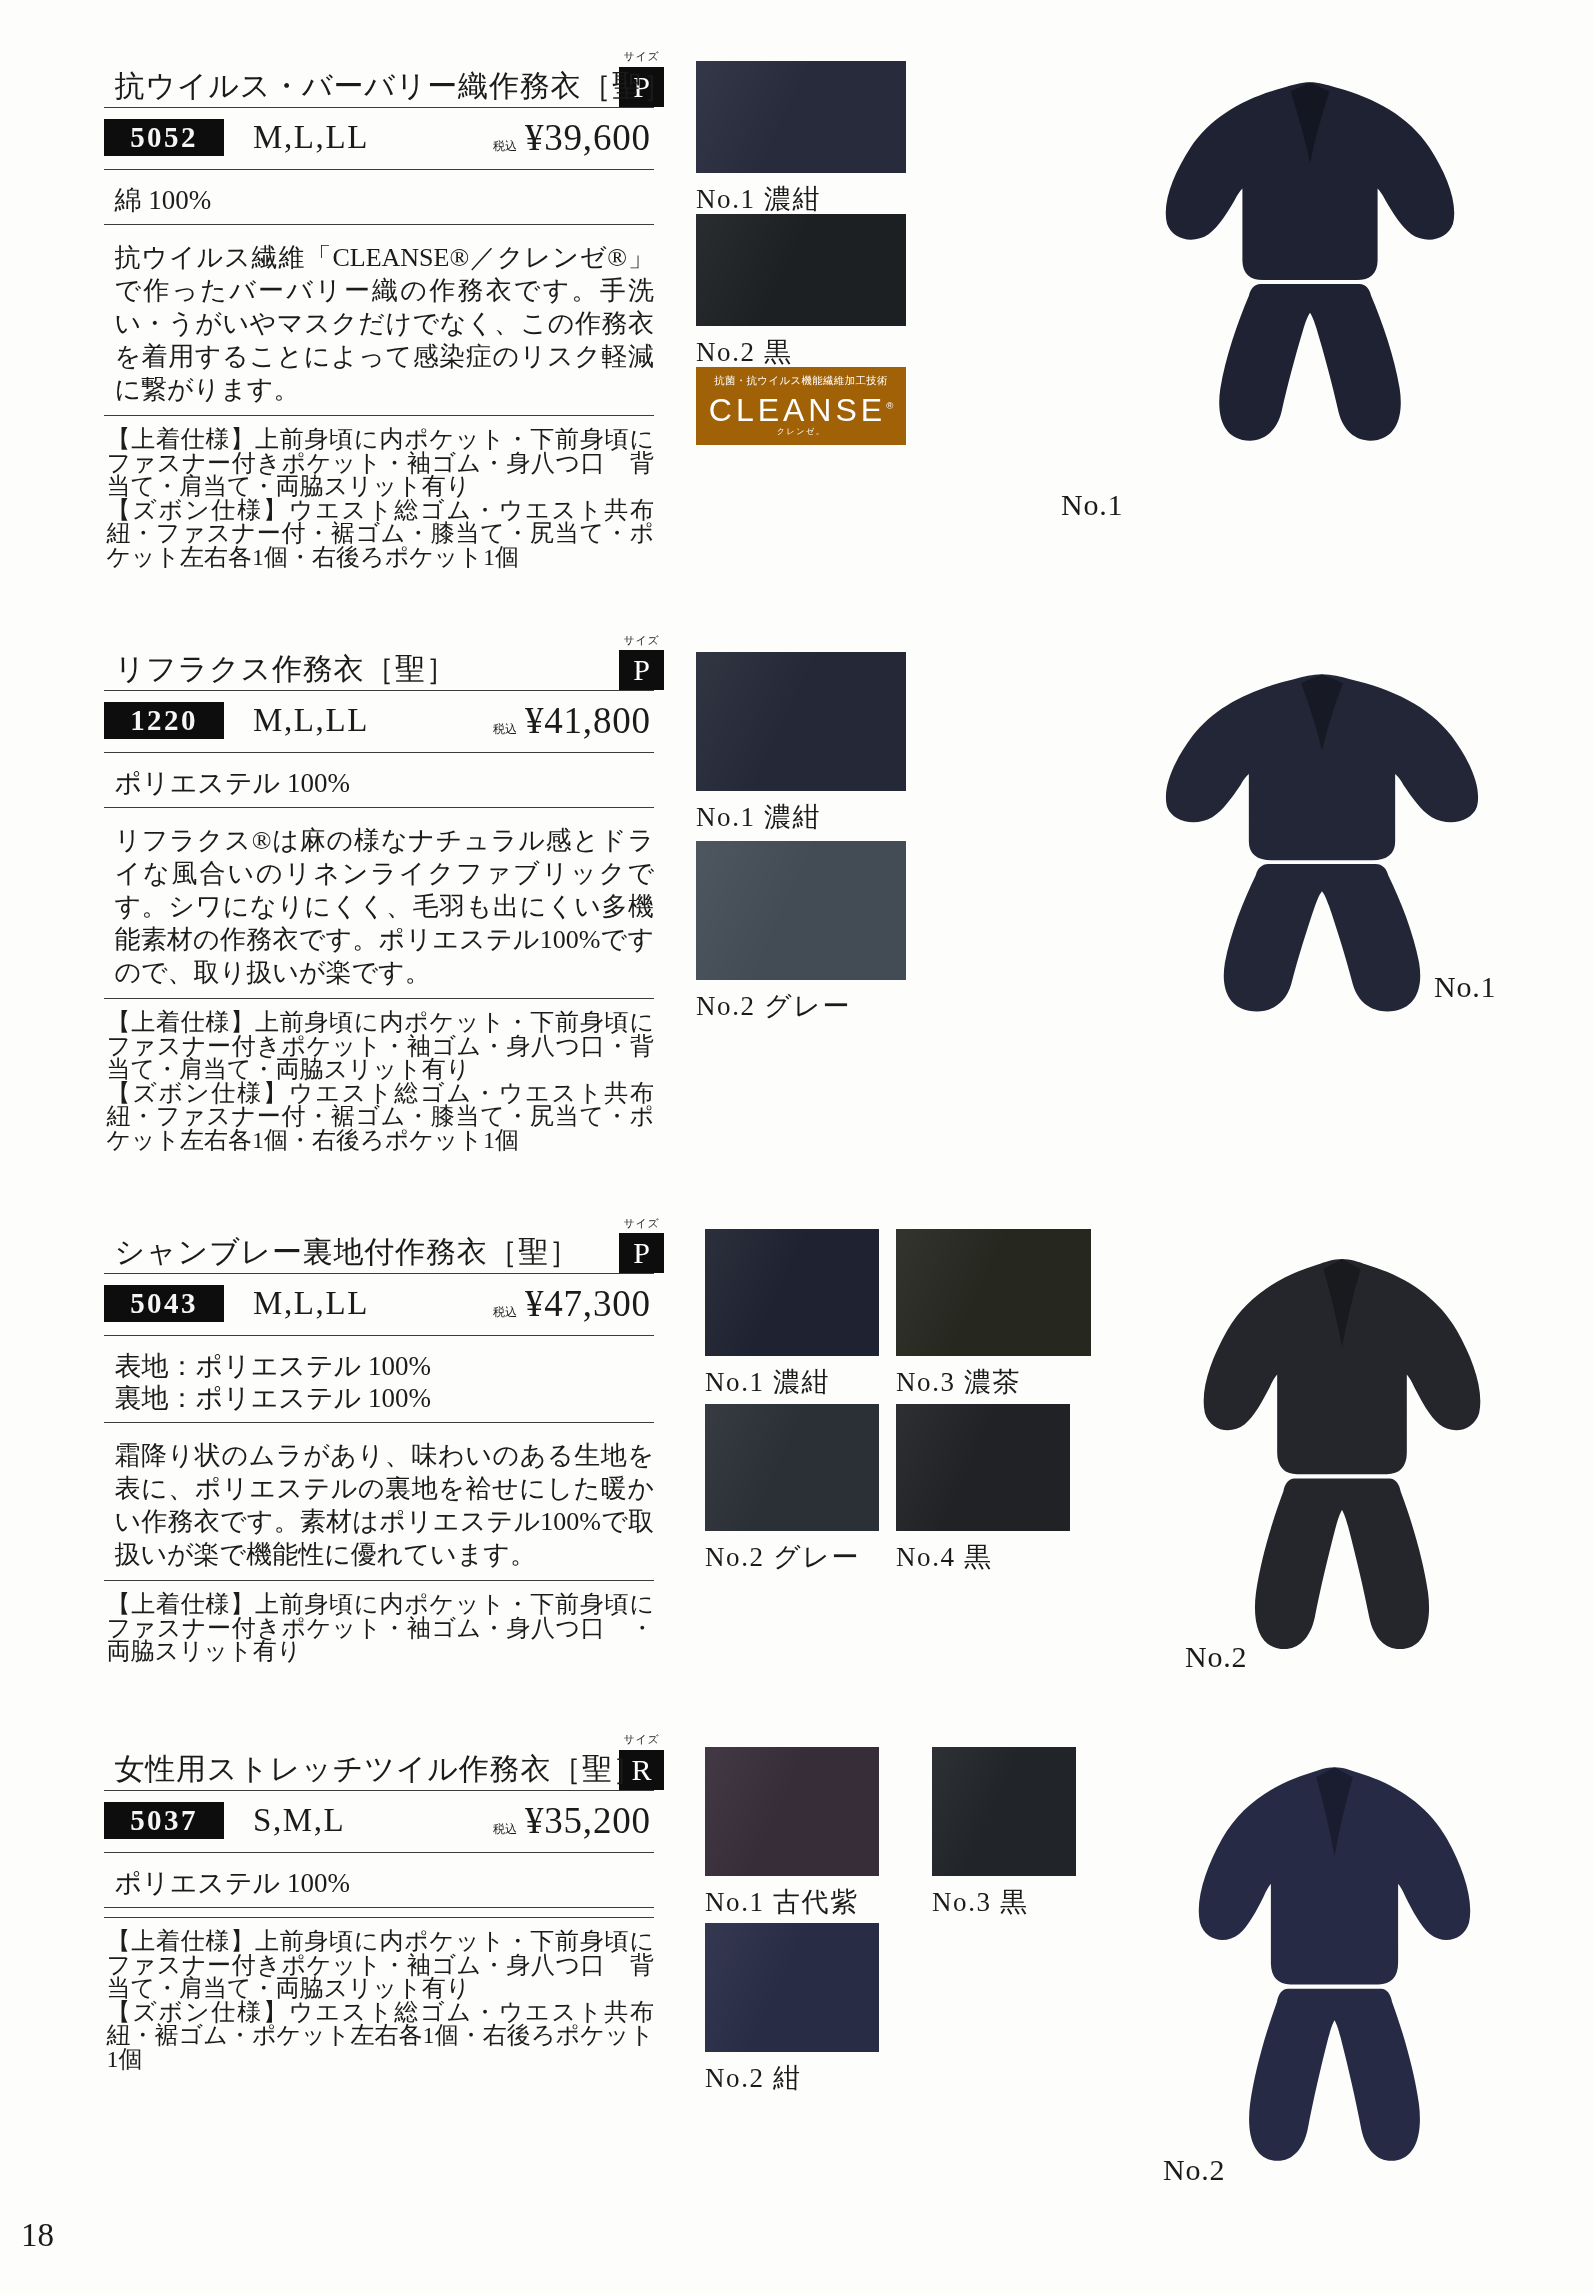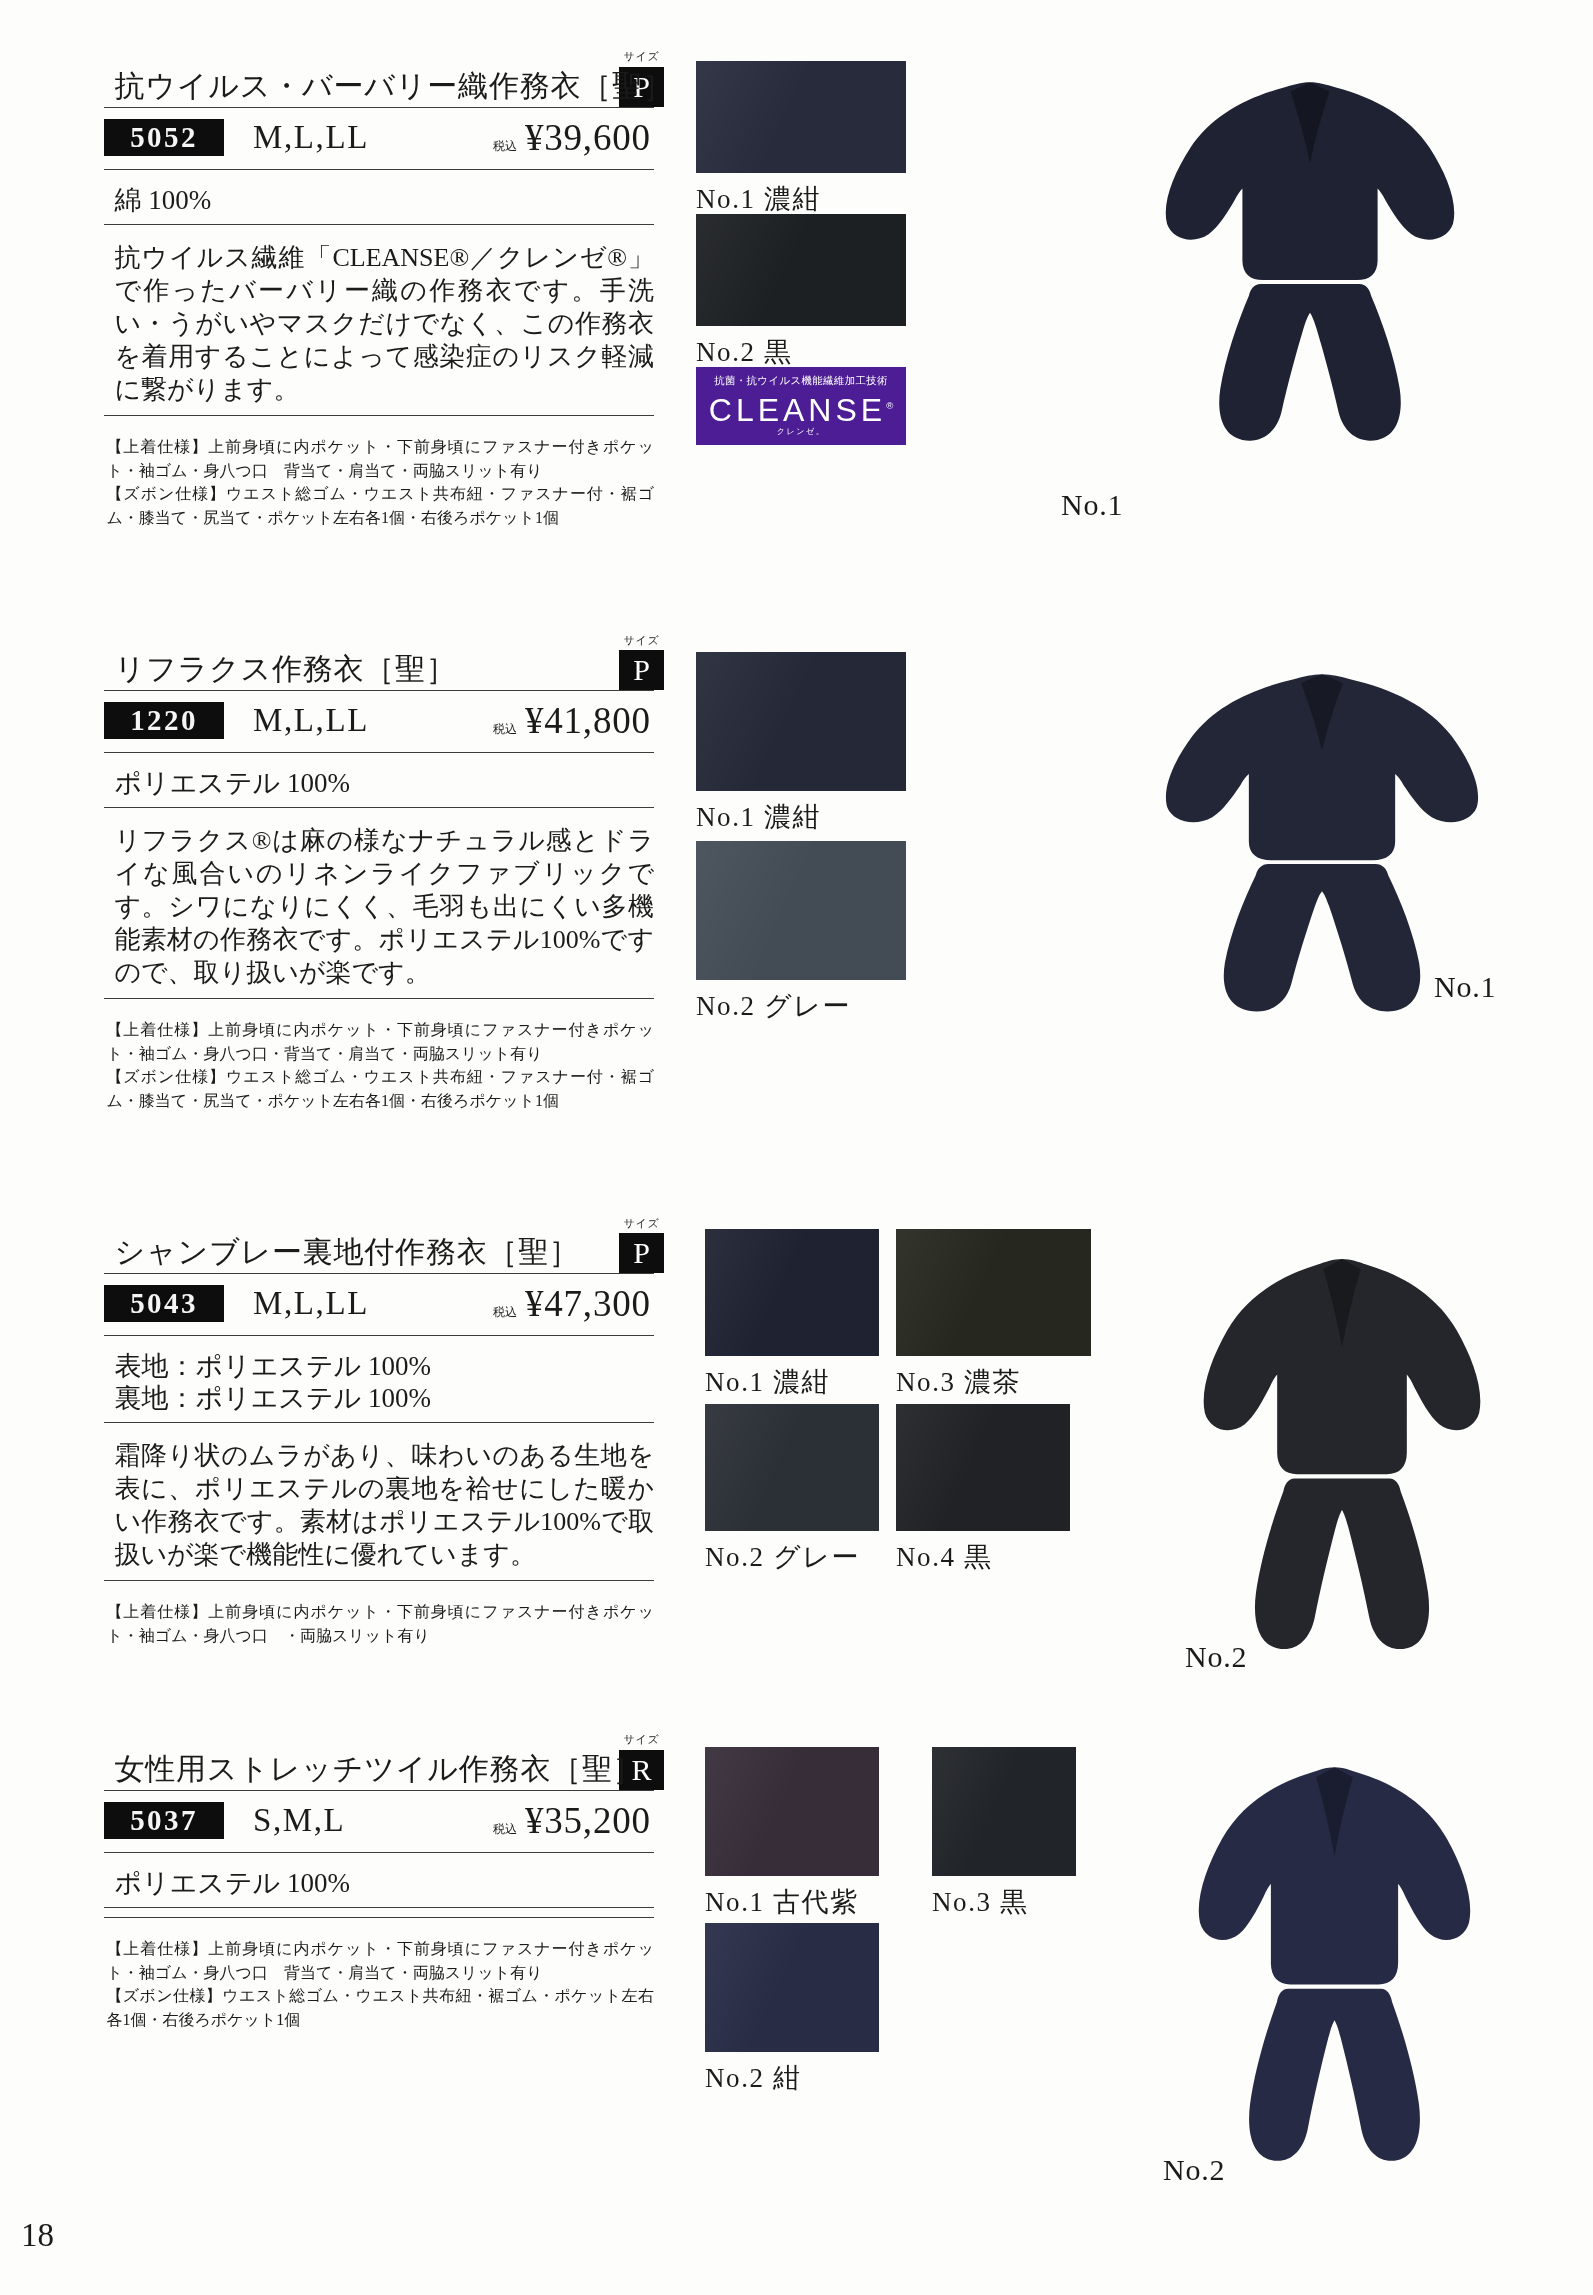--- a/index.html
+++ b/index.html
@@ -11,21 +11,21 @@
   .title{font-size:30px;line-height:38px;padding-left:10.4px;letter-spacing:0.8px;white-space:nowrap;}
   .itemrow{display:flex;align-items:center;margin-top:11px;height:37px;gap:8px;}
   .code{width:120px;height:37px;background:#0d0d0d;color:#f5f5f5;font-size:29px;font-weight:600;
         display:flex;align-items:center;justify-content:center;letter-spacing:2.4px;}
   .sizes{font-size:33px;margin-left:21px;letter-spacing:1.6px;}
   .price{margin-left:auto;display:flex;align-items:baseline;padding-right:3.2px;}
   .tax{font-size:12px;margin-right:8px;}
   .amount{font-size:37px;letter-spacing:0.8px;}
   .material{font-size:27px;line-height:32px;padding-left:10.4px;margin-top:14.3px;white-space:pre-line;}
   .desc{font-size:26px;line-height:33px;padding-left:10.4px;margin-top:16px;text-align:justify;}
-  .specs{font-size:16px;line-height:23.5px;padding-left:2.4px;margin-top:19px;text-align:justify;}
+  .specs{font-size:24px;line-height:23.5px;padding-left:2.4px;margin-top:12px;text-align:justify;}
   .spec-line{margin:0;}
   .badge{position:absolute;left:619px;width:45px;height:40px;background:#0d0d0d;color:#ffffff;
          font-size:30px;display:flex;align-items:center;justify-content:center;}
   .sizetag{position:absolute;left:619px;width:45px;text-align:center;font-size:11px;letter-spacing:0.8px;}
   .cell{position:absolute;}
   .swatch{width:100%;background-image:linear-gradient(115deg,rgba(255,255,255,.06),rgba(255,255,255,0) 45%);}
   .swlabel{font-size:27px;margin-top:8px;letter-spacing:1.6px;}
   .cleanse{position:absolute;left:696px;top:367px;width:210px;height:78px;display:flex;flex-direction:column;
            align-items:center;justify-content:center;color:#ffffff;text-align:center;}
   .cl-top{font-size:10.4px;letter-spacing:0.4px;line-height:12.7px;}
@@ -76,21 +76,21 @@
   </div>
 
   <div class="cell" style="left:696px;top:61px;width:210px;">
     <div class="swatch" style="height: 112px; background-color: rgb(39, 43, 60);"></div>
     <div class="swlabel">No.1  濃紺</div>
   </div>
   <div class="cell" style="left:696px;top:214px;width:210px;">
     <div class="swatch" style="height: 112px; background-color: rgb(29, 32, 35);"></div>
     <div class="swlabel">No.2  黒</div>
   </div>
-  <div class="cleanse" style="background-color: #4c1d95;">
+  <div class="cleanse" style="background-color: #a16207;">
     <div class="cl-top">抗菌・抗ウイルス機能繊維加工技術</div>
     <div class="cl-brand"><span>CLEANSE</span><sup>®</sup></div>
     <div class="cl-sub">クレンゼ。</div>
   </div>
 
   <svg class="photo" style="left: 1115px; top: 64px; width: 390px; height: 406px; color: rgb(30, 34, 50);" viewBox="0 0 300 310" preserveAspectRatio="none">
     <use href="#samue-shape"></use>
   </svg>
   <div class="caption" style="left:1061px;top:488px">No.1</div>
 

